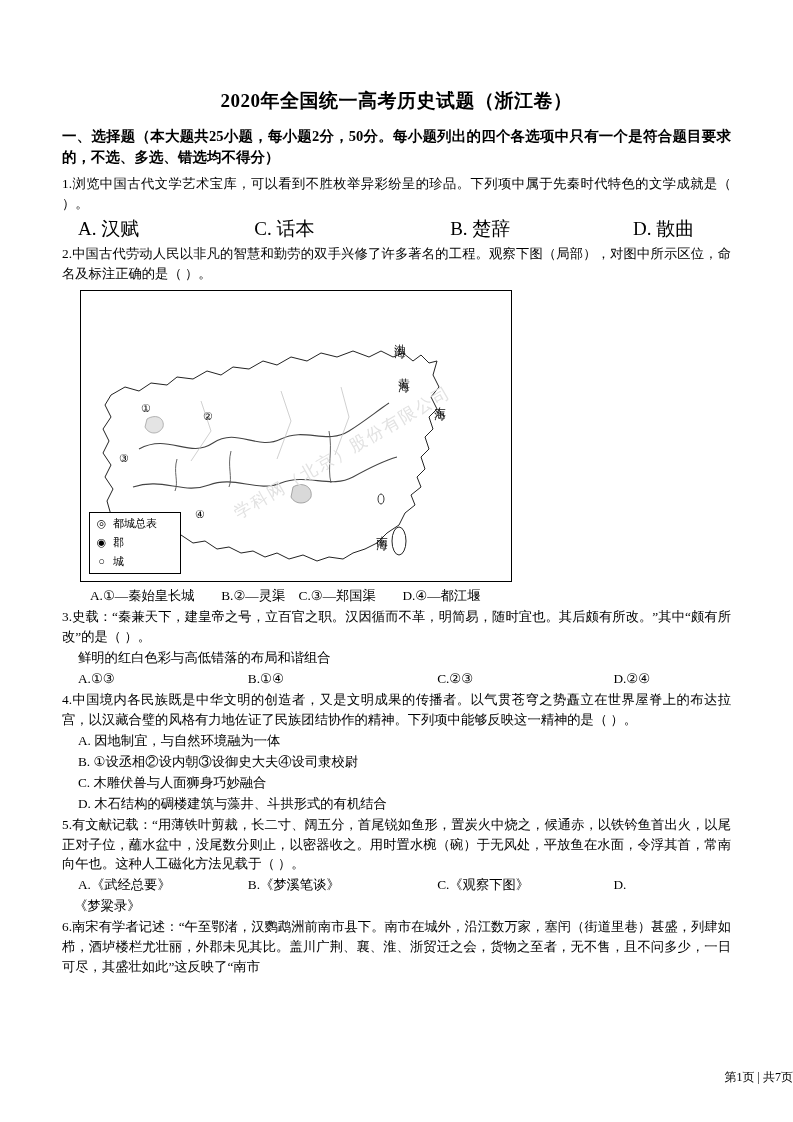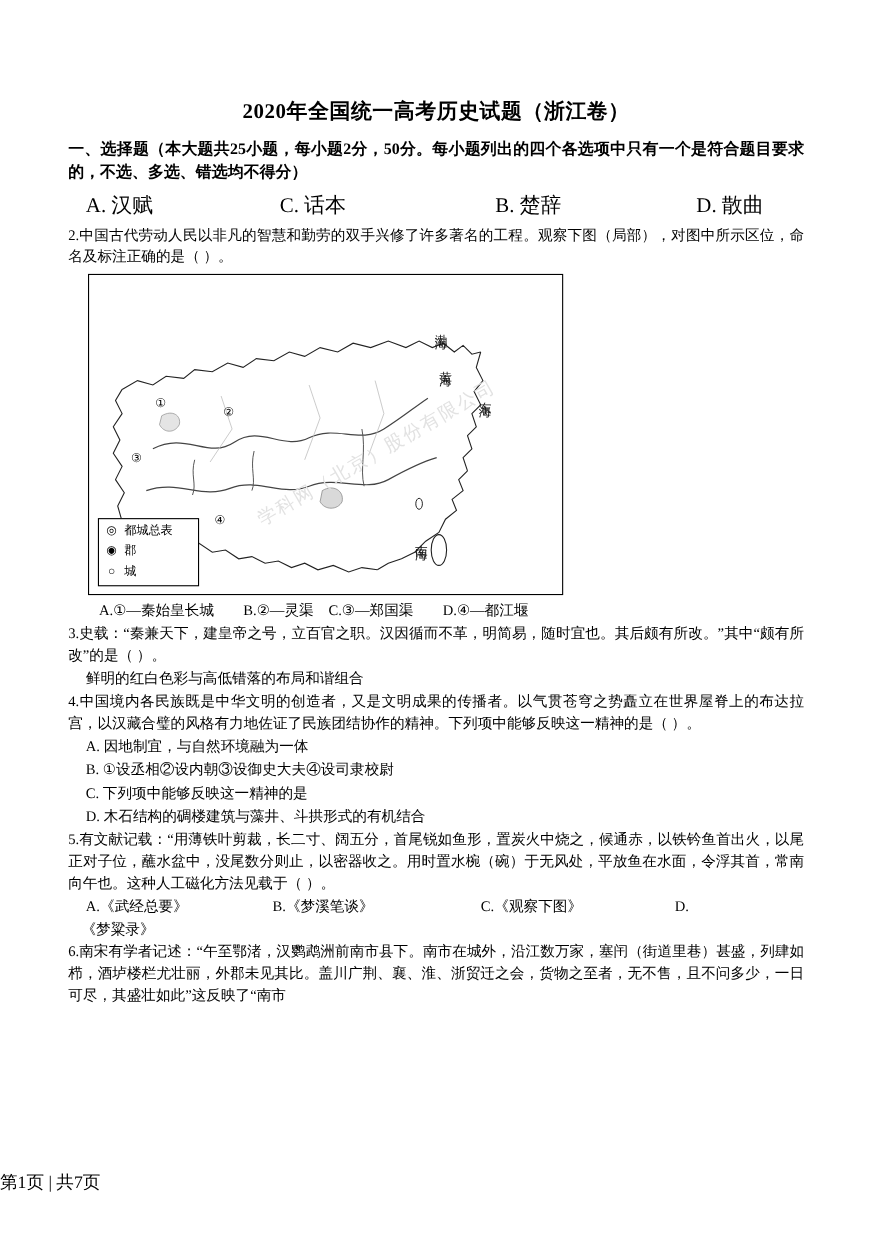--- a/index.html
+++ b/index.html
@@ -127,33 +127,34 @@
     width: 14px;
     height: 14px;
     line-height: 14px;
     text-align: center;
   }
   .footer {
     position: absolute;
     left: 0;
     right: 0;
     bottom: 36px;
-    text-align: left;
-    font-size: 16px;
+    text-align: right;
+    font-size: 12px;
   }
 </style>
 </head>
 <body>
 
 <div class="page">
 
   <h1 class="doc-title">2020年全国统一高考历史试题（浙江卷）</h1>
 
   <div class="section-head">一、选择题（本大题共25小题，每小题2分，50分。每小题列出的四个各选项中只有一个是符合题目要求的，不选、多选、错选均不得分）</div>
 
+  <div class="q">1.浏览中国古代文学艺术宝库，可以看到不胜枚举异彩纷呈的珍品。下列项中属于先秦时代特色的文学成就是（    ）。</div>
   <div class="opts opt-spread-4 indent">
     <span class="opt">A. 汉赋</span>
     <span class="opt">C. 话本</span>
     <span class="opt">B. 楚辞</span>
     <span class="opt">D. 散曲</span>
   </div>
 
   <div class="q">2.中国古代劳动人民以非凡的智慧和勤劳的双手兴修了许多著名的工程。观察下图（局部），对图中所示区位，命名及标注正确的是（    ）。</div>
 
   <div class="figure">
@@ -213,25 +214,31 @@
         <span class="lg-sym">○</span>
         <span>城</span>
       </div>
     </div>
   </div>
 
   <div class="opt-line pad">A.①—秦始皇长城　　B.②—灵渠　C.③—郑国渠　　D.④—都江堰</div>
 
   <div class="q">3.史载：“秦兼天下，建皇帝之号，立百官之职。汉因循而不革，明简易，随时宜也。其后颇有所改。”其中“颇有所改”的是（    ）。</div>
   <div class="stack-line">鲜明的红白色彩与高低错落的布局和谐组合</div>
+  <div class="opt-row4">
+    <span>A.①③</span>
+    <span>B.①④</span>
+    <span>C.②③</span>
+    <span>D.②④</span>
+  </div>
 
   <div class="q">4.中国境内各民族既是中华文明的创造者，又是文明成果的传播者。以气贯苍穹之势矗立在世界屋脊上的布达拉宫，以汉藏合璧的风格有力地佐证了民族团结协作的精神。下列项中能够反映这一精神的是（    ）。</div>
   <div class="stack-line">A. 因地制宜，与自然环境融为一体</div>
   <div class="stack-line">B. ①设丞相②设内朝③设御史大夫④设司隶校尉</div>
-  <div class="stack-line">C. 下列项中能够反映这一精神的是</div>
+  <div class="stack-line">C. 木雕伏兽与人面狮身巧妙融合</div>
   <div class="stack-line">D. 木石结构的碉楼建筑与藻井、斗拱形式的有机结合</div>
 
   <div class="q">5.有文献记载：“用薄铁叶剪裁，长二寸、阔五分，首尾锐如鱼形，置炭火中烧之，候通赤，以铁钤鱼首出火，以尾正对子位，蘸水盆中，没尾数分则止，以密器收之。用时置水椀（碗）于无风处，平放鱼在水面，令浮其首，常南向午也。这种人工磁化方法见载于（    ）。</div>
   <div class="opt-row4">
     <span>A.《武经总要》</span>
     <span>B.《梦溪笔谈》</span>
     <span>C.《观察下图》</span>
     <span>D.</span>
   </div>
   <div class="opt-line">《梦粱录》</div>

